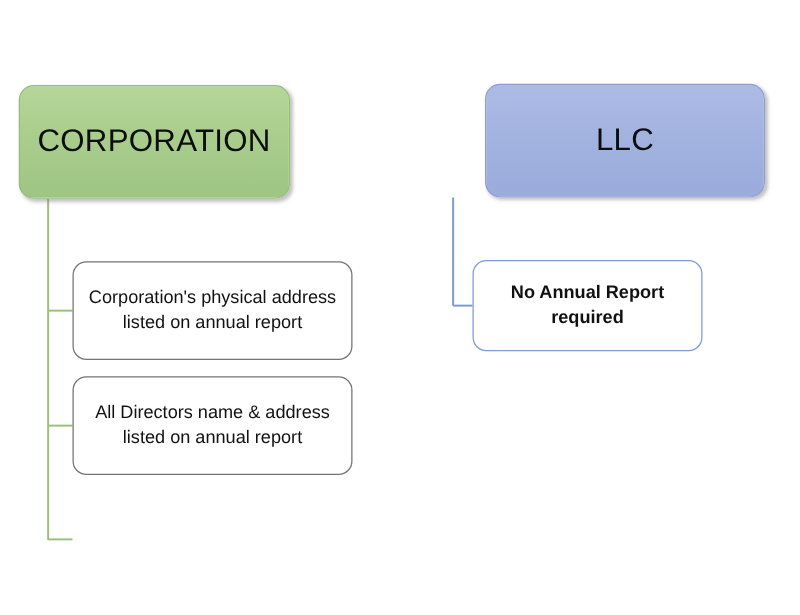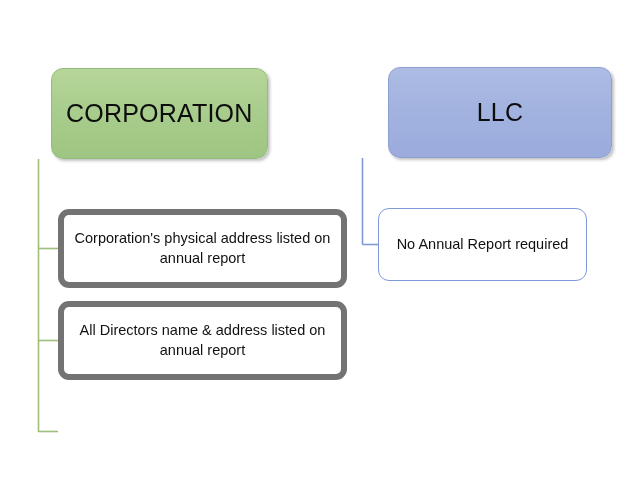--- a/index.html
+++ b/index.html
@@ -46,21 +46,20 @@
     letter-spacing: 0.2px;
   }
 
   #corporation-box {
     left: 15px;
     top: 68px;
     width: 217px;
     height: 91px;
     background: linear-gradient(180deg, #b6d69a 0%, #a9cd8c 45%, #9ec583 100%);
     border: 1px solid #93bd79;
-    margin-left: 36px;
   }
   #corporation-box .root-label {
     text-align: left;
     padding-left: 14px;
   }
 
   #llc-box {
     left: 340px;
     top: 67px;
     width: 224px;
@@ -83,37 +82,38 @@
   .leaf-label {
     width: 100%;
     text-align: center;
     font-size: 14.5px;
     line-height: 1.35;
     color: #111111;
     padding: 0 8px;
     box-sizing: border-box;
   }
   .leaf-green {
-    border: 6px solid #737373;
+    border: 1px solid #737373;
     left: 58px;
-    width: 289px;
+    width: 224px;
   }
   .leaf-blue {
     border: 1px solid #7f9ad8;
   }
 
   #leaf-corp-address { top: 209px; height: 79px; }
   #leaf-directors    { top: 301px; height: 79px; }
   #leaf-officer      { top: 392px; height: 79px; }
 
   #leaf-no-report {
     left: 378px;
     top: 208px;
-    width: 209px;
+    width: 184px;
     height: 73px;
+    font-weight: bold;
   }
 </style>
 </head>
 <body>
 
 <div id="canvas">
 
   <svg id="connectors" viewBox="0 0 640 492" width="640" height="492" aria-hidden="true">
 
     <g fill="none" stroke="#9cc07c" stroke-width="1.6">

